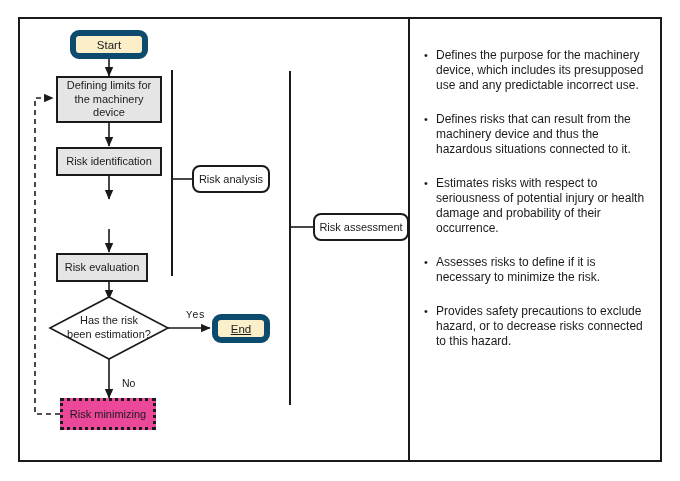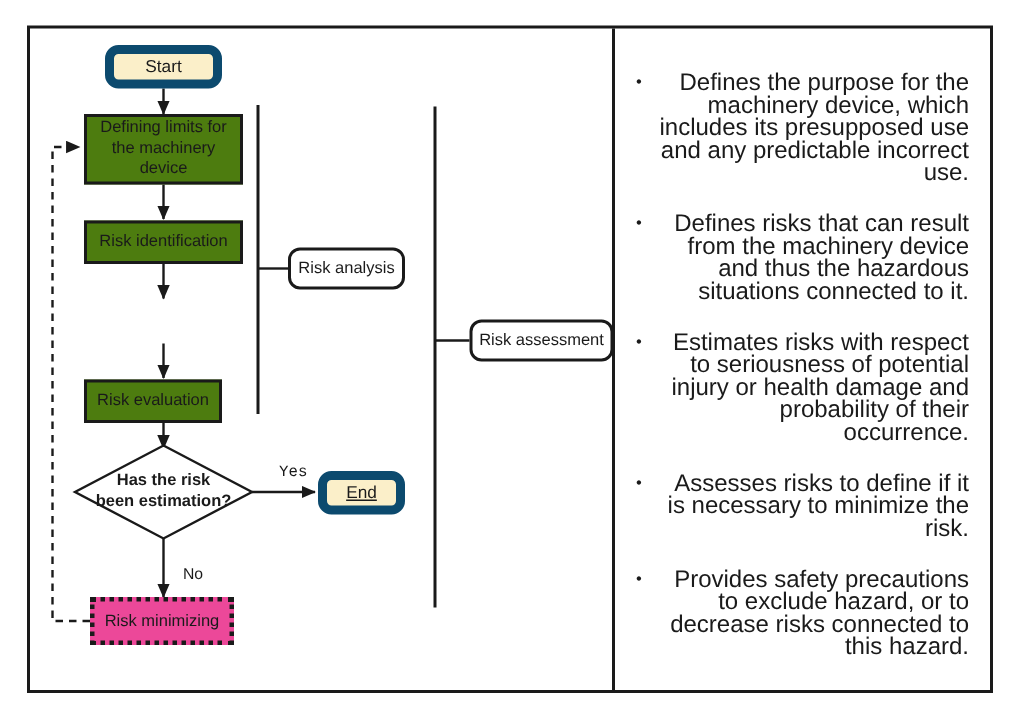--- a/index.html
+++ b/index.html
@@ -47,21 +47,21 @@
     box-sizing: border-box;
     display: flex;
     align-items: center;
     justify-content: center;
     font-size: 11.5px;
     color: #1a1a1a;
     text-align: center;
   }
   .process {
     position: absolute;
-    background: #4d7c0f;
+    background: #e5e5e5;
     border: 2px solid #1a1a1a;
     box-sizing: border-box;
     display: flex;
     align-items: center;
     justify-content: center;
     font-size: 11px;
     color: #1a1a1a;
     text-align: center;
     line-height: 1.25;
     padding: 2px 4px;
@@ -142,24 +142,23 @@
   }
   .bullet-dot {
     width: 12px;
     flex: 0 0 12px;
     font-size: 11px;
     line-height: 15px;
     color: #1a1a1a;
   }
   .bullet-text {
     flex: 1;
-    font-size: 16px;
+    font-size: 12px;
     line-height: 15px;
     color: #1a1a1a;
-    text-align: right;
   }
 </style>
 </head>
 <body>
 
 <div id="canvas">
 
   <div id="outer-frame"></div>
   <div id="panel-divider"></div>
 
@@ -202,21 +201,21 @@
 
   <div class="terminator" style="left:70px; top:30px; width:78px; height:29px;">Start</div>
 
   <div class="process" style="left:56px; top:76px; width:106px; height:47px;">Defining limits for the machinery device</div>
 
   <div class="process" style="left:56px; top:147px; width:106px; height:29px;">Risk identification</div>
 
 
   <div class="process" style="left:56px; top:253px; width:92px; height:29px;">Risk evaluation</div>
 
-  <div class="decision-wrap" style="left:50px; top:297px; width:118px; height:62px;font-weight:bold;">
+  <div class="decision-wrap" style="left:50px; top:297px; width:118px; height:62px;">
     <div class="decision-label">
       <span>Has the risk</span>
       <span>been estimation?</span>
     </div>
   </div>
 
   <div class="terminator" style="left:212px; top:314px; width:58px; height:29px;text-decoration:underline;">End</div>
 
   <div class="process-dotted" style="left:60px; top:398px; width:96px; height:32px;">Risk minimizing</div>
 

